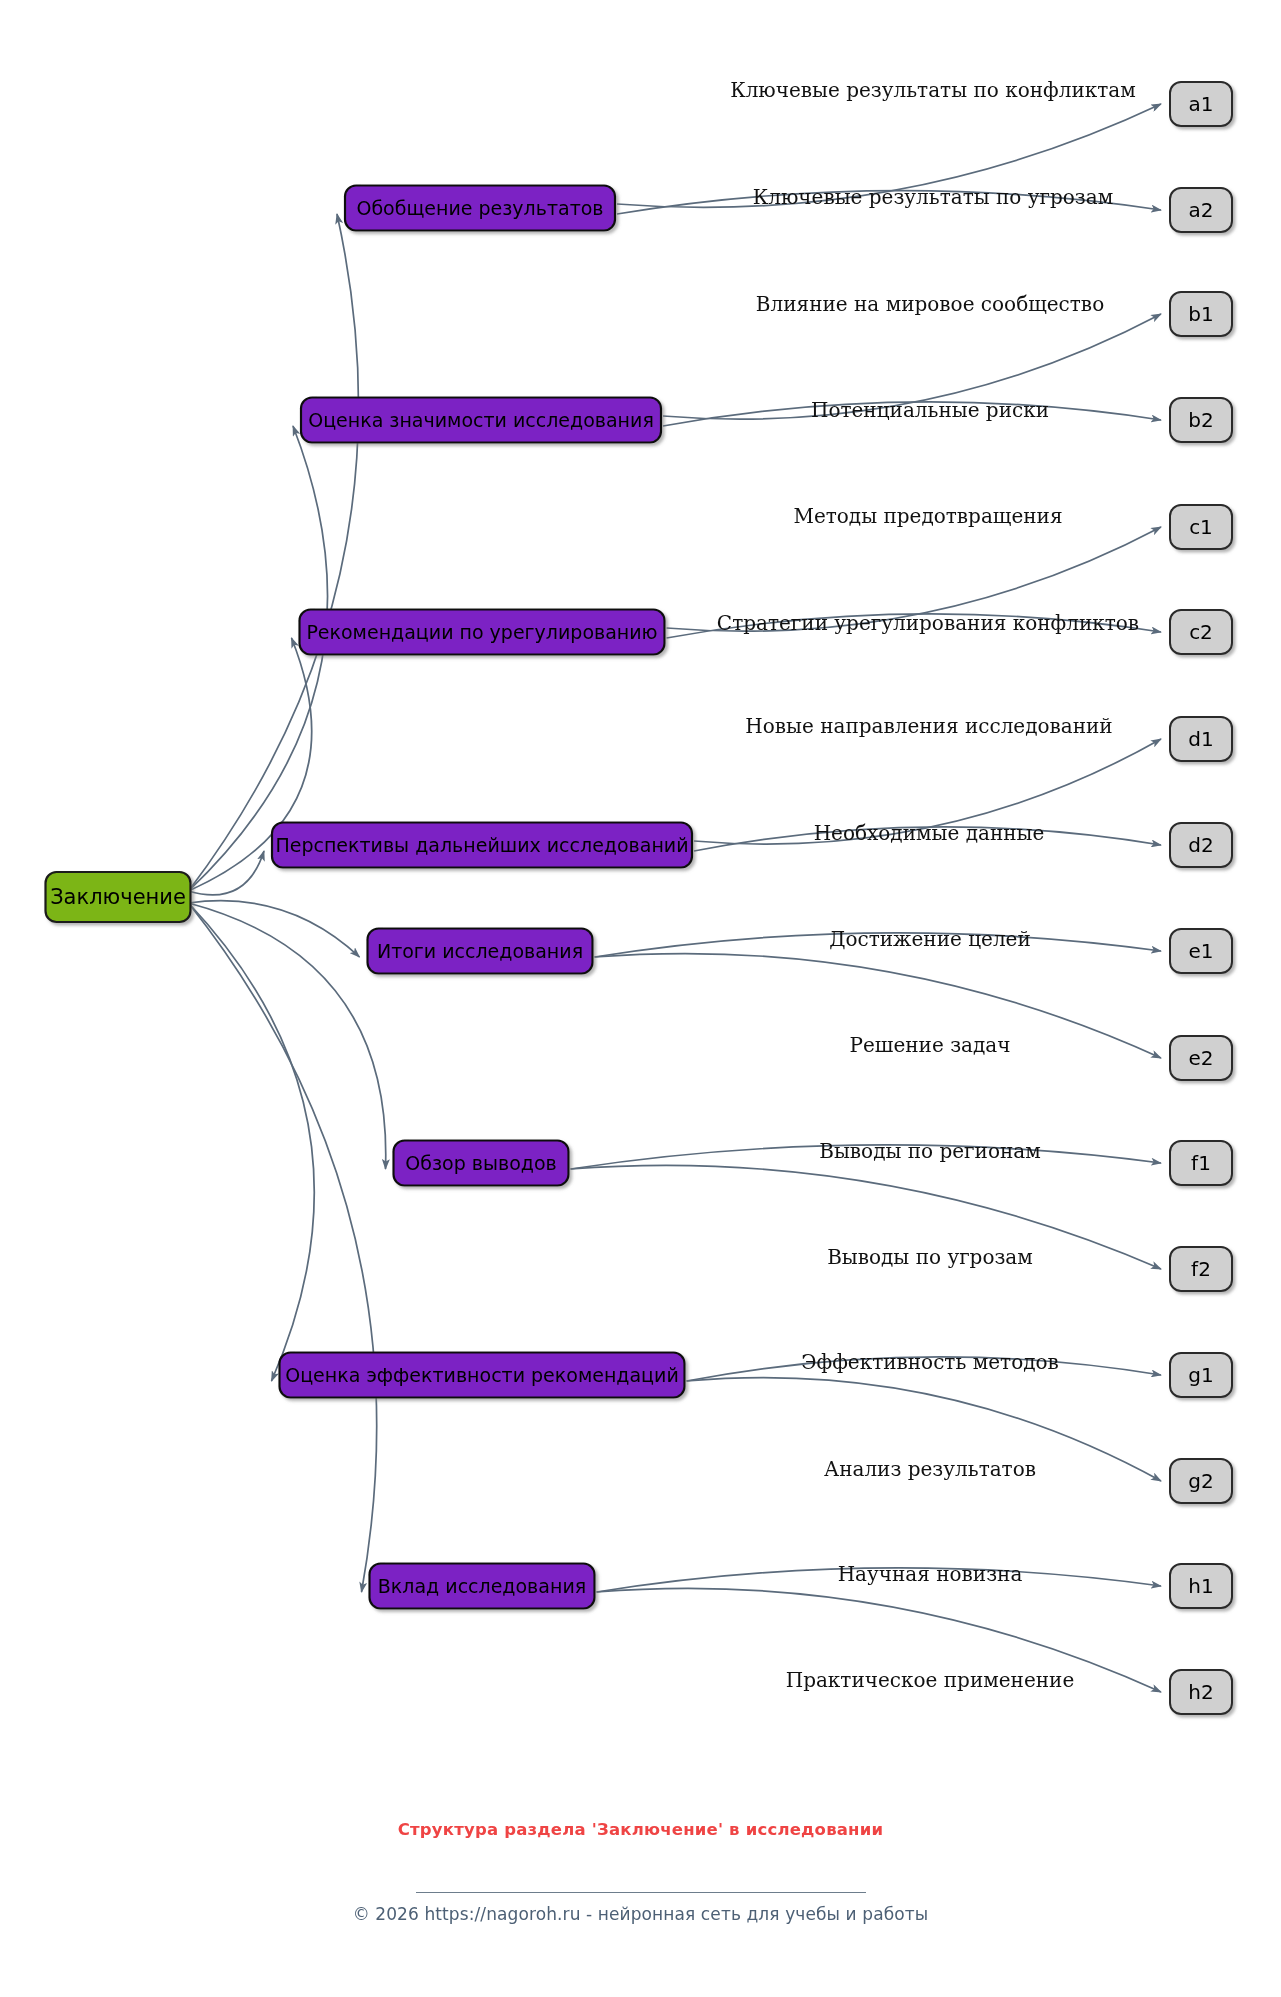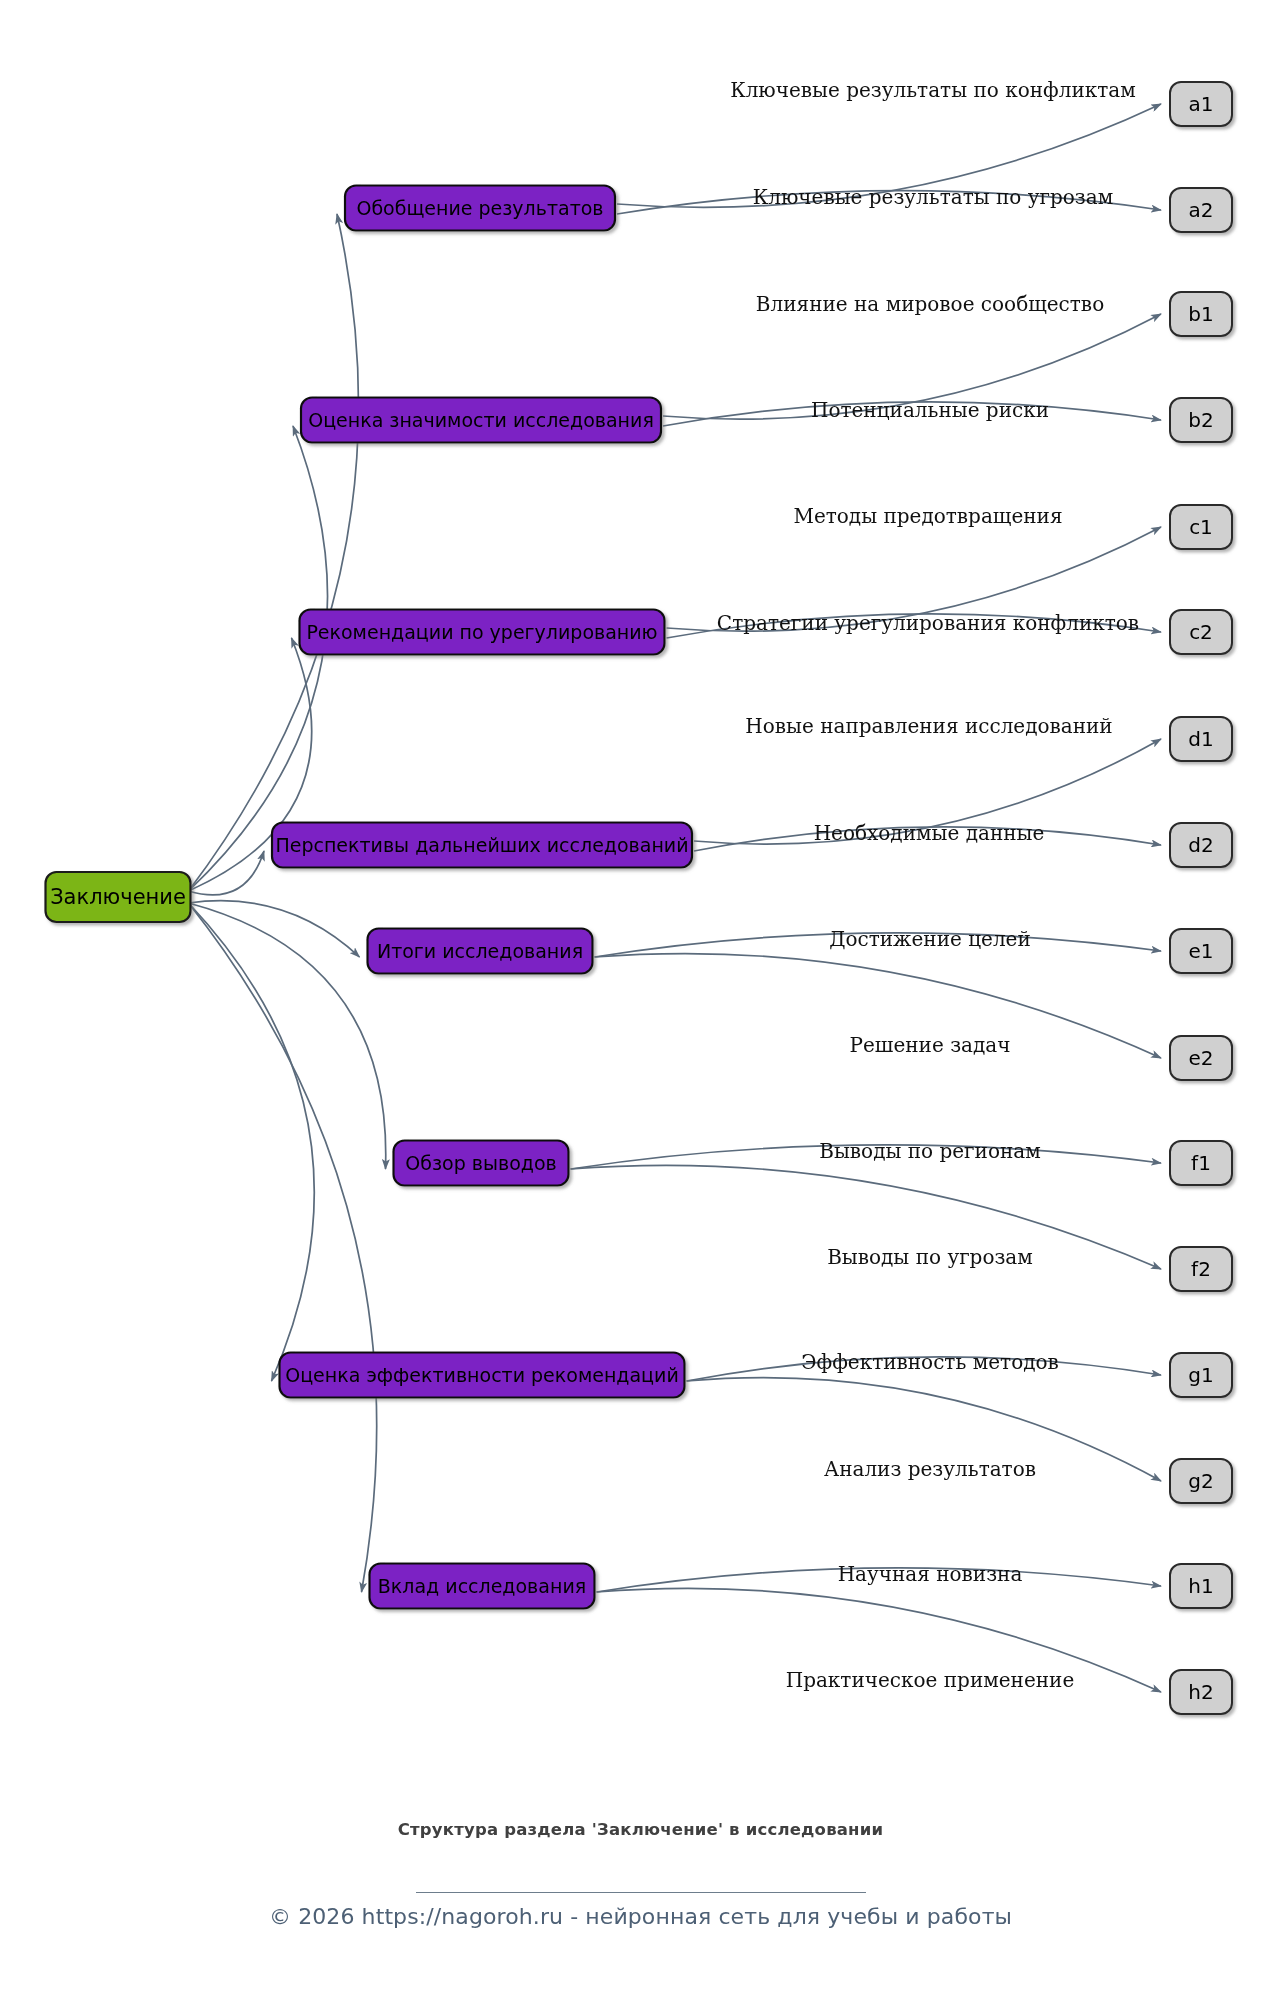--- a/index.html
+++ b/index.html
@@ -81,38 +81,38 @@
     position: absolute;
     left: 0;
     width: 1281px;
     text-align: center;
   }
   #footer-title {
     top: 1818px;
     font-family: "DejaVu Sans", sans-serif;
     font-size: 16.5px;
     font-weight: bold;
-    color: #404040;
+    color: #ef4444;
     line-height: 1.42;
     letter-spacing: 0.2px;
   }
   #footer-divider-wrap {
     top: 1882px;
   }
   #footer-divider {
     display: inline-block;
     width: 450px;
     height: 0;
     border-top: 1.5px solid #6d7d8c;
     vertical-align: middle;
   }
   #footer-credit {
     top: 1904px;
     font-family: "DejaVu Sans", sans-serif;
-    font-size: 22px;
+    font-size: 17px;
     color: #4d6075;
     letter-spacing: 0.1px;
   }
 </style>
 </head>
 <body>
 
 <div id="mindmap-root">
   <svg id="diagram" viewBox="0 0 1281 1810">
     <defs>

